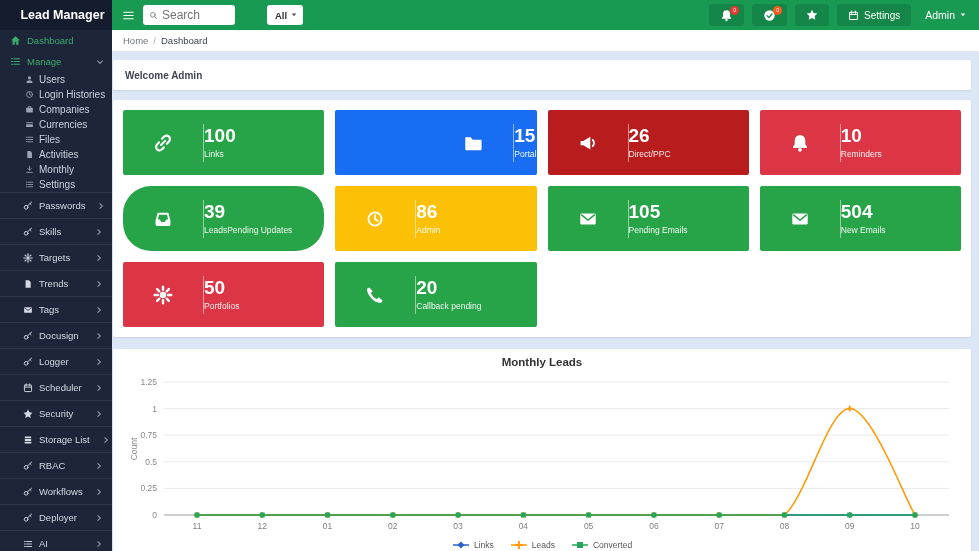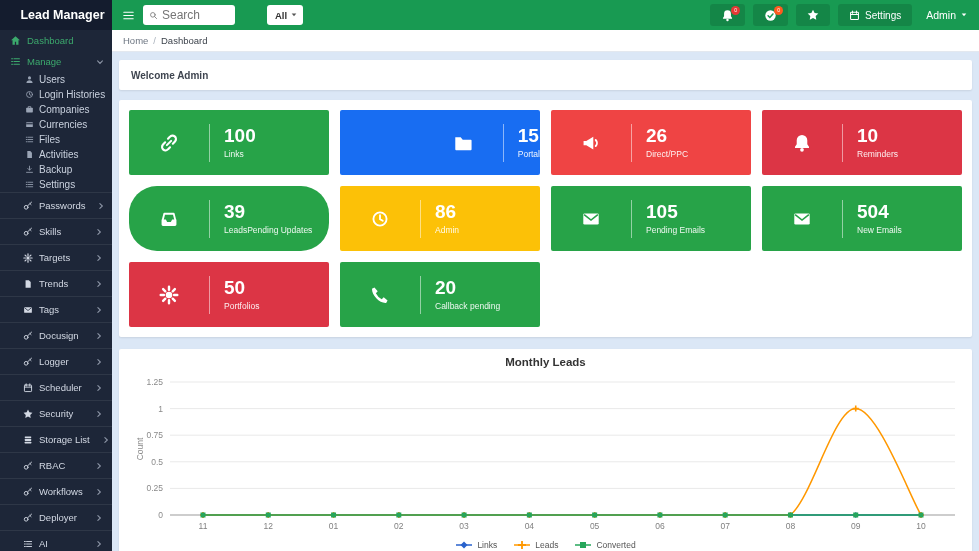--- a/index.html
+++ b/index.html
@@ -46,30 +46,30 @@
   .badge.orange { background:#ff5a1f; }
   .admin { display:flex; align-items:center; gap:4px; font-size:10.5px; margin-left:6px; cursor:pointer; }
 
   .breadcrumb { height:22px; min-height:22px; background:#fff; display:flex; align-items:center;
     padding:0 11px; gap:5px; font-size:9.5px; border-bottom:1px solid #e3e8ef;
     box-shadow:0 1px 2px rgba(0,0,0,.04); }
   .bc-home { color:#6d7682; cursor:pointer; }
   .bc-sep { color:#aab2bc; }
   .bc-cur { color:#3d434c; }
 
-  .content { flex:1; background:#dbe7f6; padding:8px 8px 0 7px; overflow:hidden; }
+  .content { flex:1; background:#dbe7f6; padding:8px 8px 0 1px; overflow:hidden; }
   .card { background:#fff; border-radius:2px; box-shadow:0 1px 2px rgba(0,0,0,.09); }
   .welcome { height:30px; display:flex; align-items:center; padding:0 12px;
     font-size:10px; font-weight:bold; color:#3f4550; margin-bottom:10px; }
 
   .tiles { padding:10px; display:grid; grid-template-columns:repeat(4,1fr); gap:11px; margin-bottom:12px; }
   .tile { height:65px; border-radius:2px; color:#fff; display:flex; align-items:center; cursor:pointer; }
   .t-iconwrap { width:80px; display:flex; justify-content:center; }
   .t-div { width:1px; height:38px; background:rgba(255,255,255,.5); }
-  .t-text { margin-left:14px; }
+  .t-text { }
   .t-value { font-size:19px; font-weight:bold; line-height:20px; }
   .t-label { font-size:8.5px; color:rgba(255,255,255,.92); margin-top:3px; }
 
   .chart-card { height:206px; padding-top:7px; overflow:hidden; }
   .chart-title { text-align:center; font-size:11.5px; font-weight:bold; color:#333; height:18px; }
   .legend { display:flex; justify-content:center; gap:16px; margin-top:4px; }
   .legend-item { display:flex; align-items:center; gap:4px; font-size:8.5px; color:#555; cursor:pointer; }
 </style>
 </head>
 <body>
@@ -153,21 +153,21 @@
             </svg>
           </span>
           <span>Activities</span>
         </div>
         <div class="s-child">
           <span class="ic">
             <svg width="9" height="9" viewBox="0 0 14 14">
               <path d="M7 1.8v6M4.4 5.4L7 8l2.6-2.6M2.4 11.4h9.2" fill="none" stroke="currentColor" stroke-width="1.3" stroke-linecap="round" stroke-linejoin="round"></path>
             </svg>
           </span>
-          <span>Backup</span>
+          <span>Monthly</span>
         </div>
         <div class="s-child">
           <span class="ic">
             <svg width="9" height="9" viewBox="0 0 14 14">
               <path d="M5 3.5h7M5 7h7M5 10.5h7M2 3.5h1.3M2 7h1.3M2 10.5h1.3" fill="none" stroke="currentColor" stroke-width="1.3" stroke-linecap="round" stroke-linejoin="round"></path>
             </svg>
           </span>
           <span>Settings</span>
         </div>
         <div class="s-group">
@@ -481,21 +481,21 @@
               <svg width="20" height="20" viewBox="0 0 14 14">
                 <path d="M1.6 3h3.8l1.4 1.7h5.6a.6.6 0 0 1 .6.6v6.1a.6.6 0 0 1-.6.6H2.2a.6.6 0 0 1-.6-.6z" fill="currentColor"></path>
               </svg>
             </span>
             <span class="t-div"></span>
             <span class="t-text">
               <span class="t-value" style="display:block">15</span>
               <span class="t-label" style="display:block">Portal</span>
             </span>
           </div>
-          <div class="tile" style="background: #ef4444;">
+          <div class="tile" style="background: #b91c1c;">
             <span class="t-iconwrap" style="--bg:#f4511e">
               <svg width="20" height="20" viewBox="0 0 14 14">
                 <path d="M1.8 5.6v3h1.9l4.9 2.9V2.7L3.7 5.6z" fill="currentColor"></path>
                 <path d="M10.3 4.9a3 3 0 0 1 0 4.2" fill="none" stroke="currentColor" stroke-width="1.3" stroke-linecap="round"></path>
               </svg>
             </span>
             <span class="t-div"></span>
             <span class="t-text">
               <span class="t-value" style="display:block">26</span>
               <span class="t-label" style="display:block">Direct/PPC</span>

